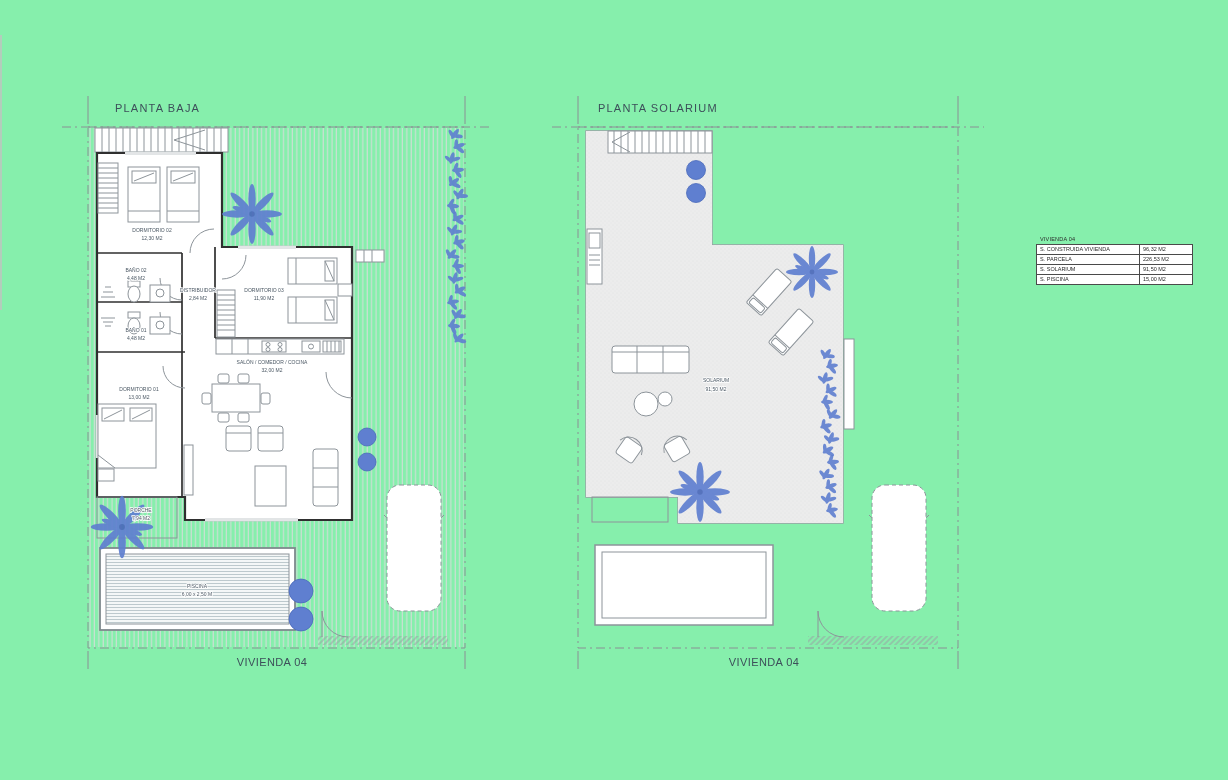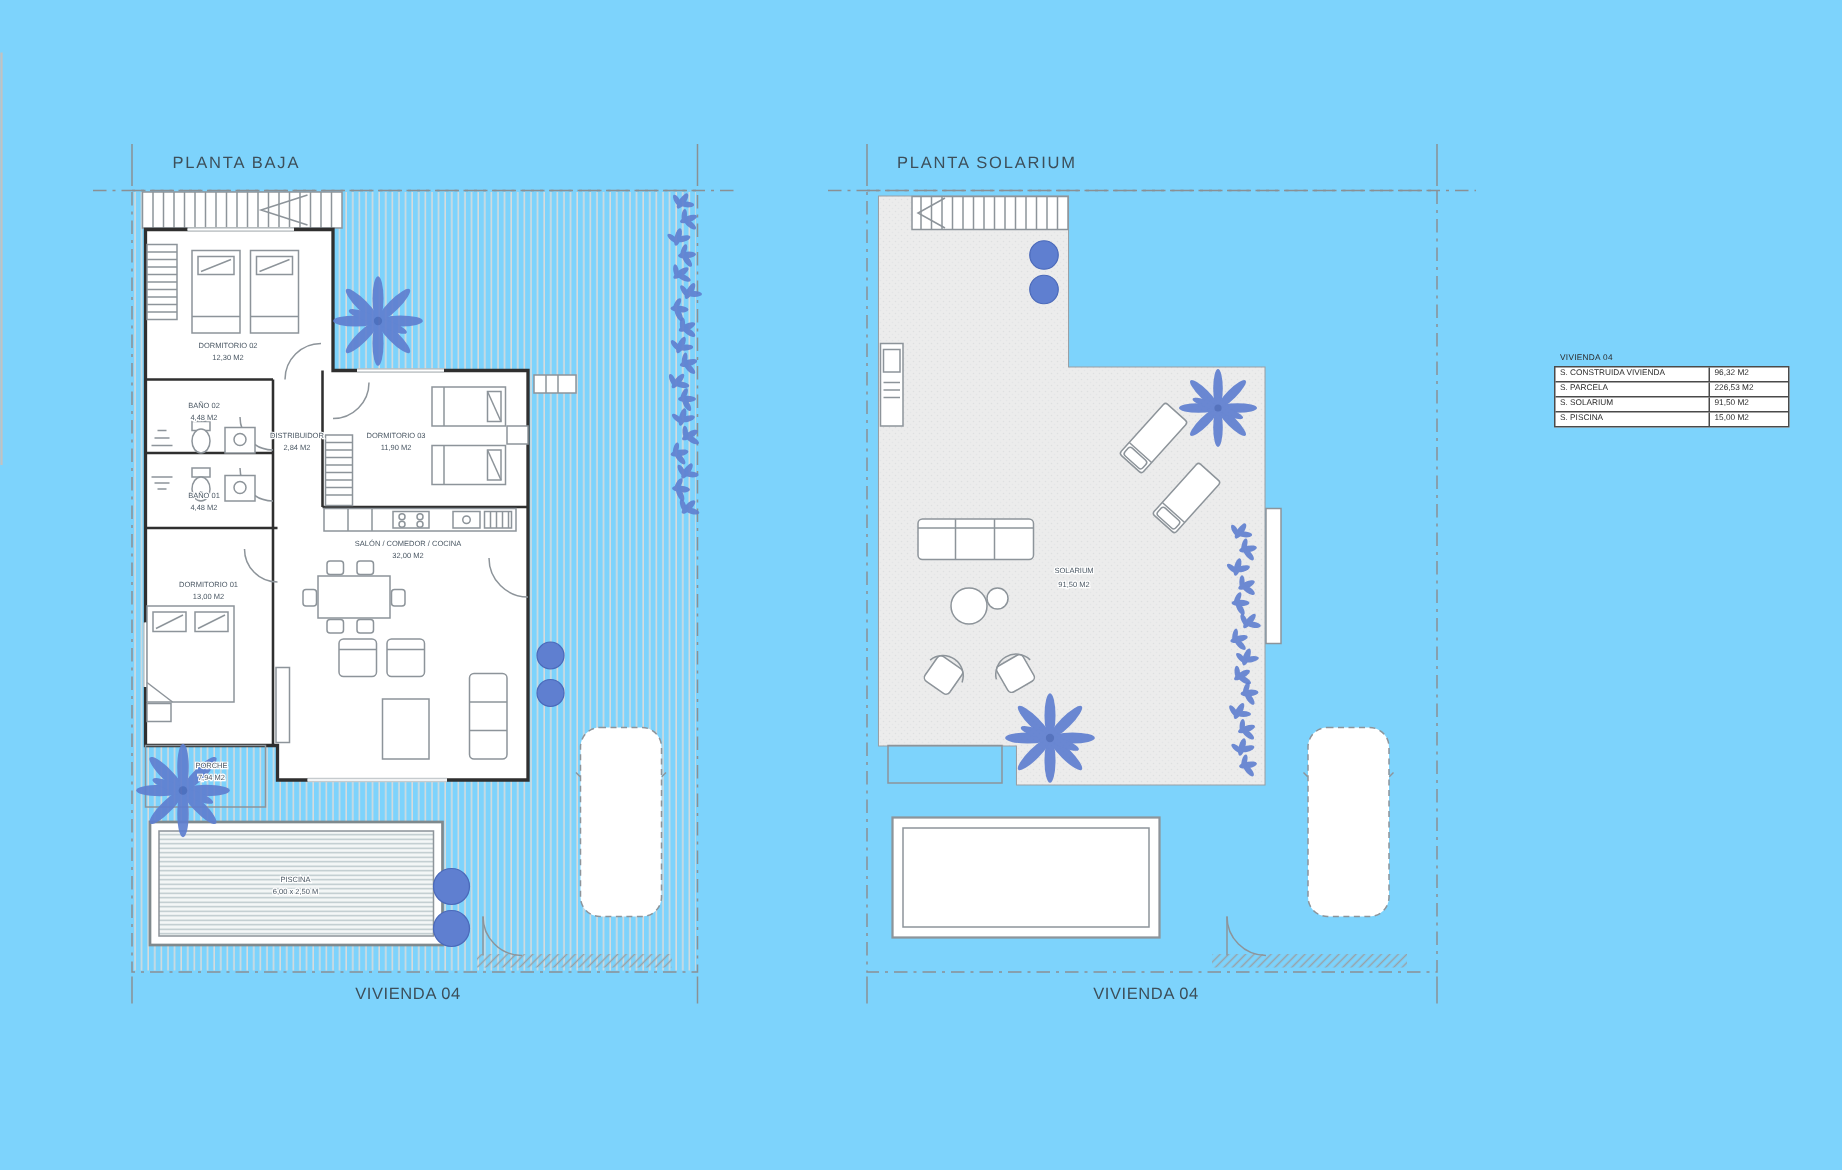--- a/index.html
+++ b/index.html
@@ -1,16 +1,16 @@
 <!DOCTYPE html>
 <html style="--accent-blue: #5f7fd0; --title-text: #3d4f5a; --label-text: #4a5763; --wall: #2f2f2f; --line: #8d949a; --boundary: #8a9094; --solarium-fill: #ececec; --pool-stripe: #b7c4c8; --table-border: #4a4a4a; --table-text: #2b2b2b;"><head>
 <meta charset="utf-8">
 <style>
   html,body{margin:0;padding:0;background:#fff;width:1228px;height:780px;overflow:hidden;}
-  .sheet{position:relative;width:1228px;height:780px;background:#7dd3fc;font-family:"Liberation Sans",sans-serif;}
+  .sheet{position:relative;width:1228px;height:780px;background:#86efac;font-family:"Liberation Sans",sans-serif;}
   svg{position:absolute;left:0;top:0;}
   
   .bound{fill:none;stroke:var(--boundary,#8a9094);stroke-width:1;stroke-dasharray:9 4 2 4;}
   .tick{stroke:var(--boundary,#8a9094);stroke-width:1;}
   .wallfill{fill:#ffffff;stroke:var(--wall,#2f2f2f);stroke-width:2.2;}
   .inwall{stroke:var(--wall,#2f2f2f);stroke-width:1.7;}
   .ln{fill:none;stroke:var(--line,#8d949a);stroke-width:1;}
   .furn{fill:#ffffff;stroke:var(--line,#8d949a);stroke-width:1;}
   .solfill{fill:var(--solarium-fill,#ececec);stroke:#9aa0a5;stroke-width:1.4;}
   .win{stroke:#c6cbce;stroke-width:3;}

